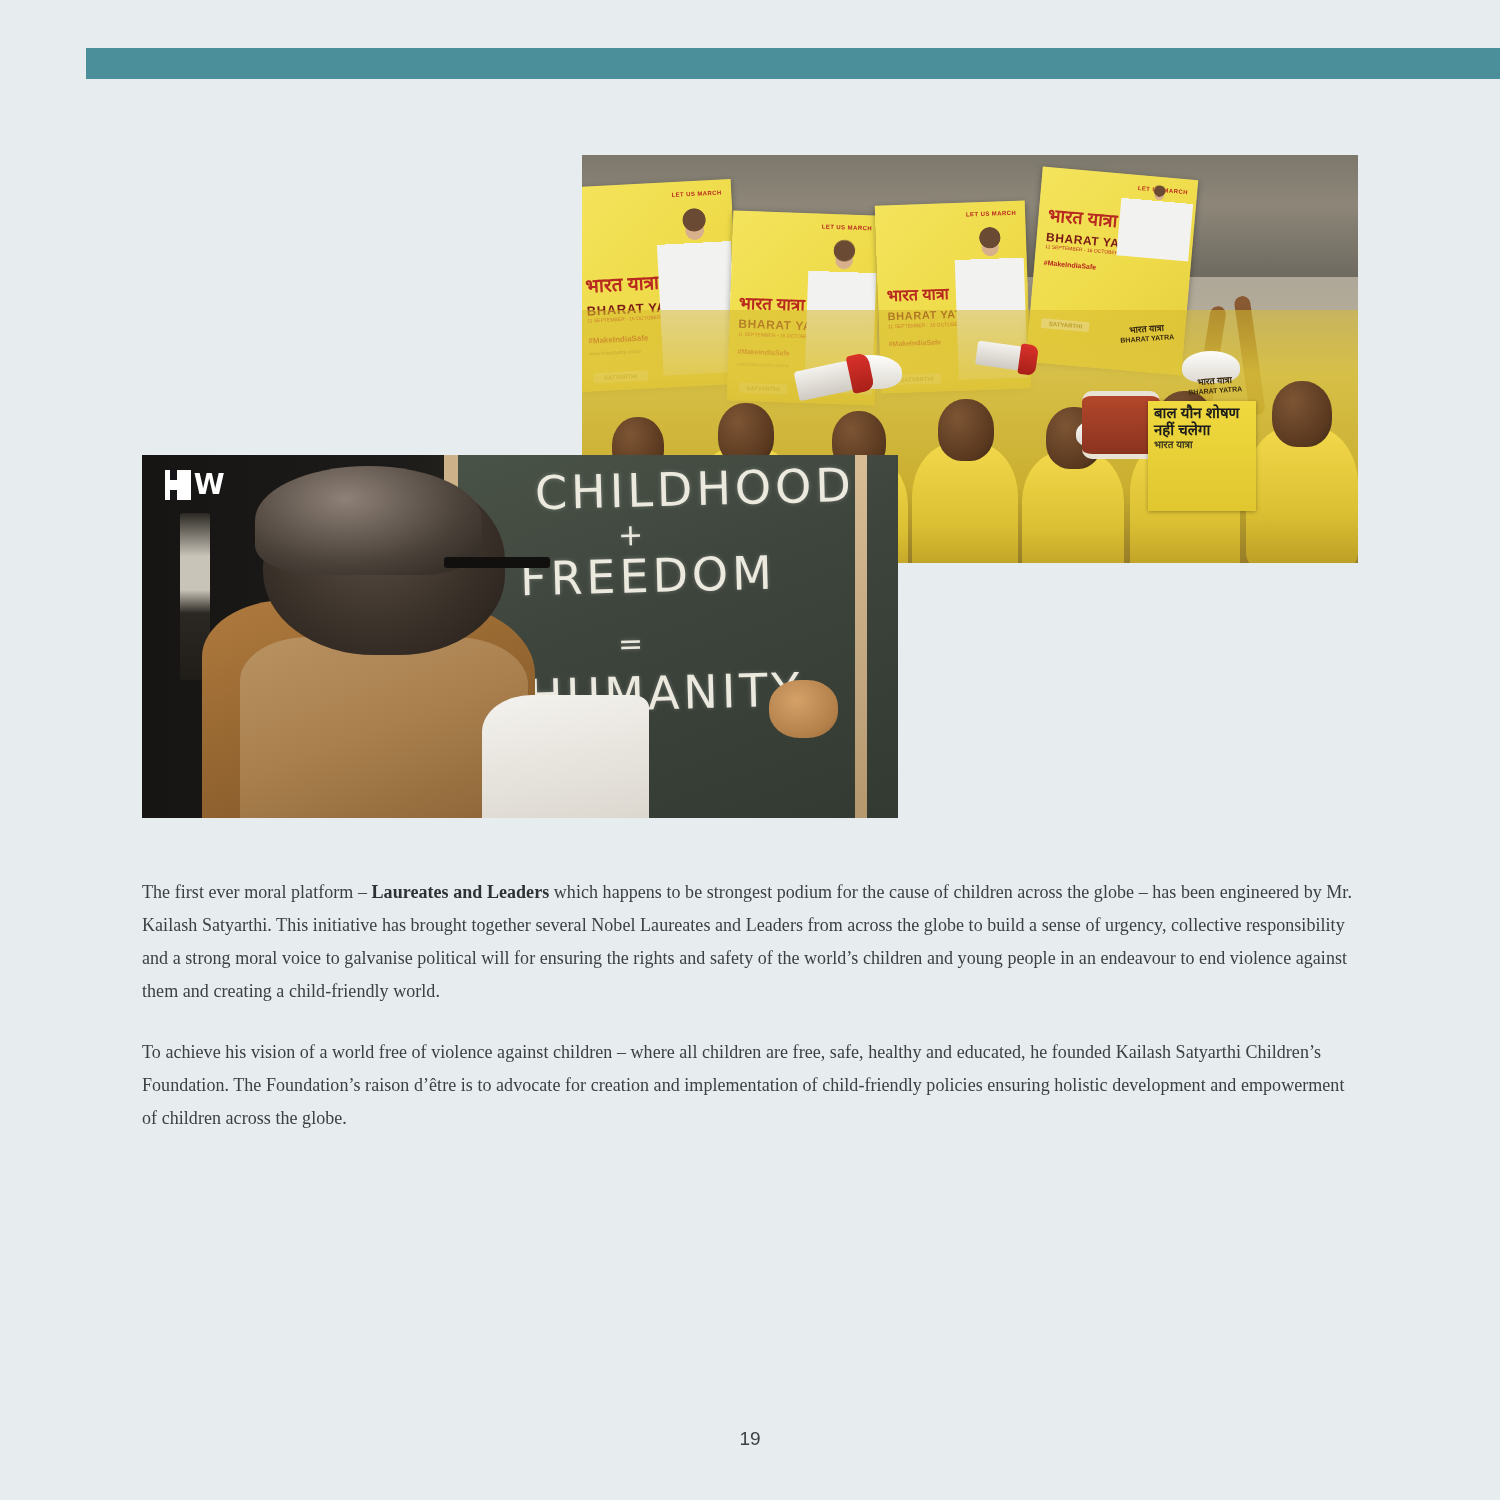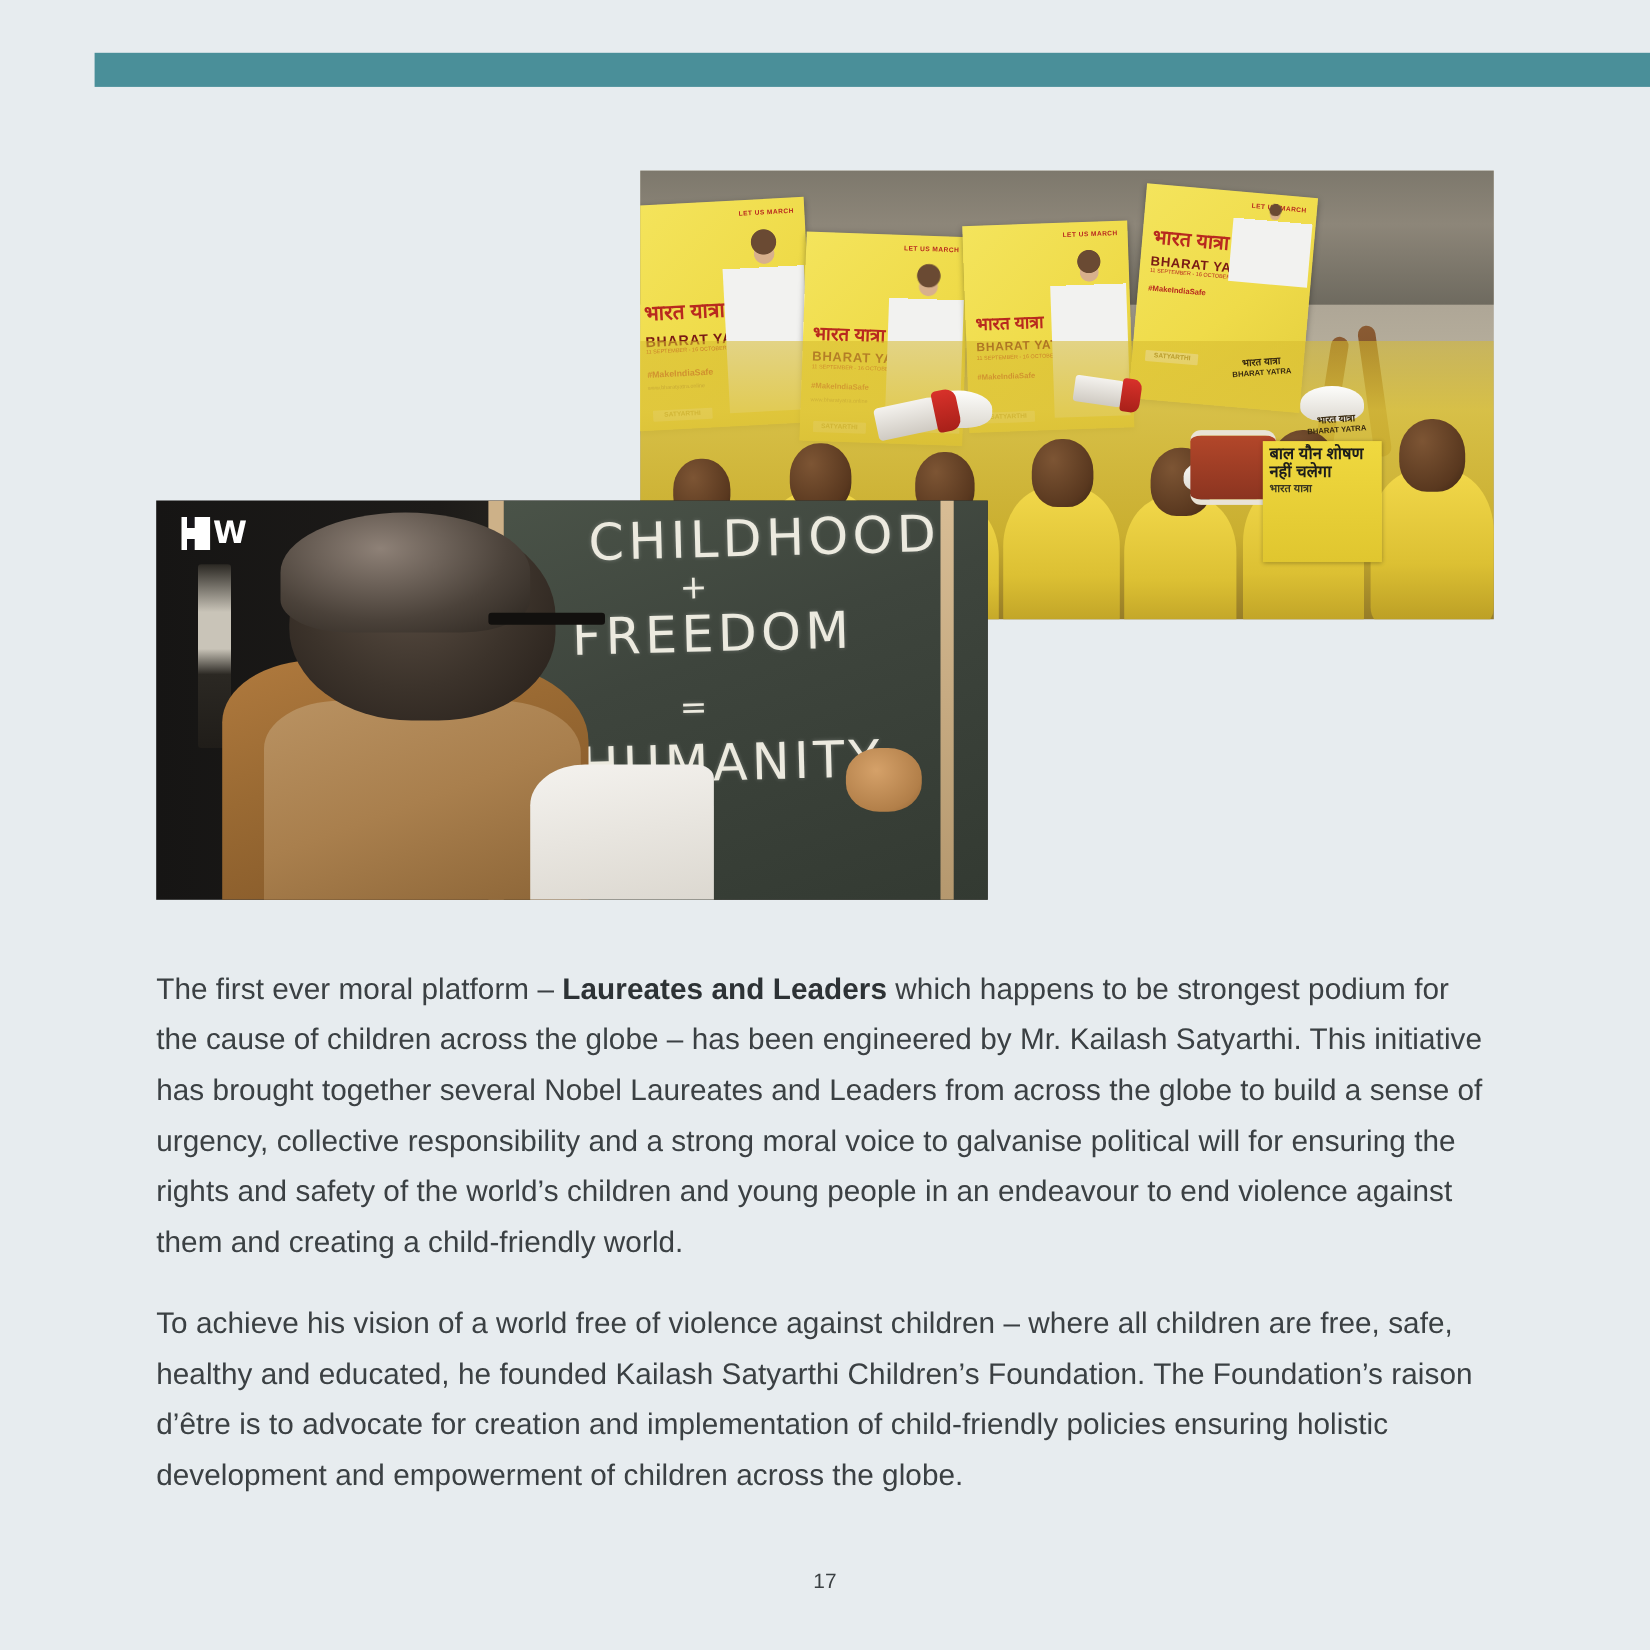--- a/index.html
+++ b/index.html
@@ -236,23 +236,23 @@
 
   
   .body-copy {
     position: absolute;
     left: 142px;
     top: 876px;
     width: 1217px;
   }
   .body-copy p {
     margin: 0 0 28px 0;
-    font-family: Liberation Sans, sans-serif;
-    font-size: 27px;
-    line-height: 46px;
+    font-family: Liberation Serif, serif;
+    font-size: 18px;
+    line-height: 33px;
     color: #3b4043;
     letter-spacing: .05px;
   }
   .body-copy p:last-child { margin-bottom: 0; }
   .body-copy b { font-weight: 700; color: #2d3235; }
 
   
   .page-number {
     position: absolute;
     left: 0; right: 0;
@@ -390,13 +390,13 @@
   </div>
 
 </div>
 
 <div class="body-copy">
   <p><span>The first ever moral platform – </span><b>Laureates and Leaders</b><span> which happens to be strongest podium for the cause of children across the globe – has been engineered by Mr. Kailash Satyarthi. This initiative has brought together several Nobel Laureates and Leaders from across the globe to build a sense of urgency, collective responsibility and a strong moral voice to galvanise political will for ensuring the rights and safety of the world’s children and young people in an endeavour to end violence against them and creating a child-friendly world.</span></p>
 
   <p>To achieve his vision of a world free of violence against children – where all children are free, safe, healthy and educated, he founded Kailash Satyarthi Children’s Foundation. The Foundation’s raison d’être is to advocate for creation and implementation of child-friendly policies ensuring holistic development and empowerment of children across the globe.</p>
 </div>
 
-<div class="page-number">17</div>
+<div class="page-number">19</div>
 
 </body></html>

